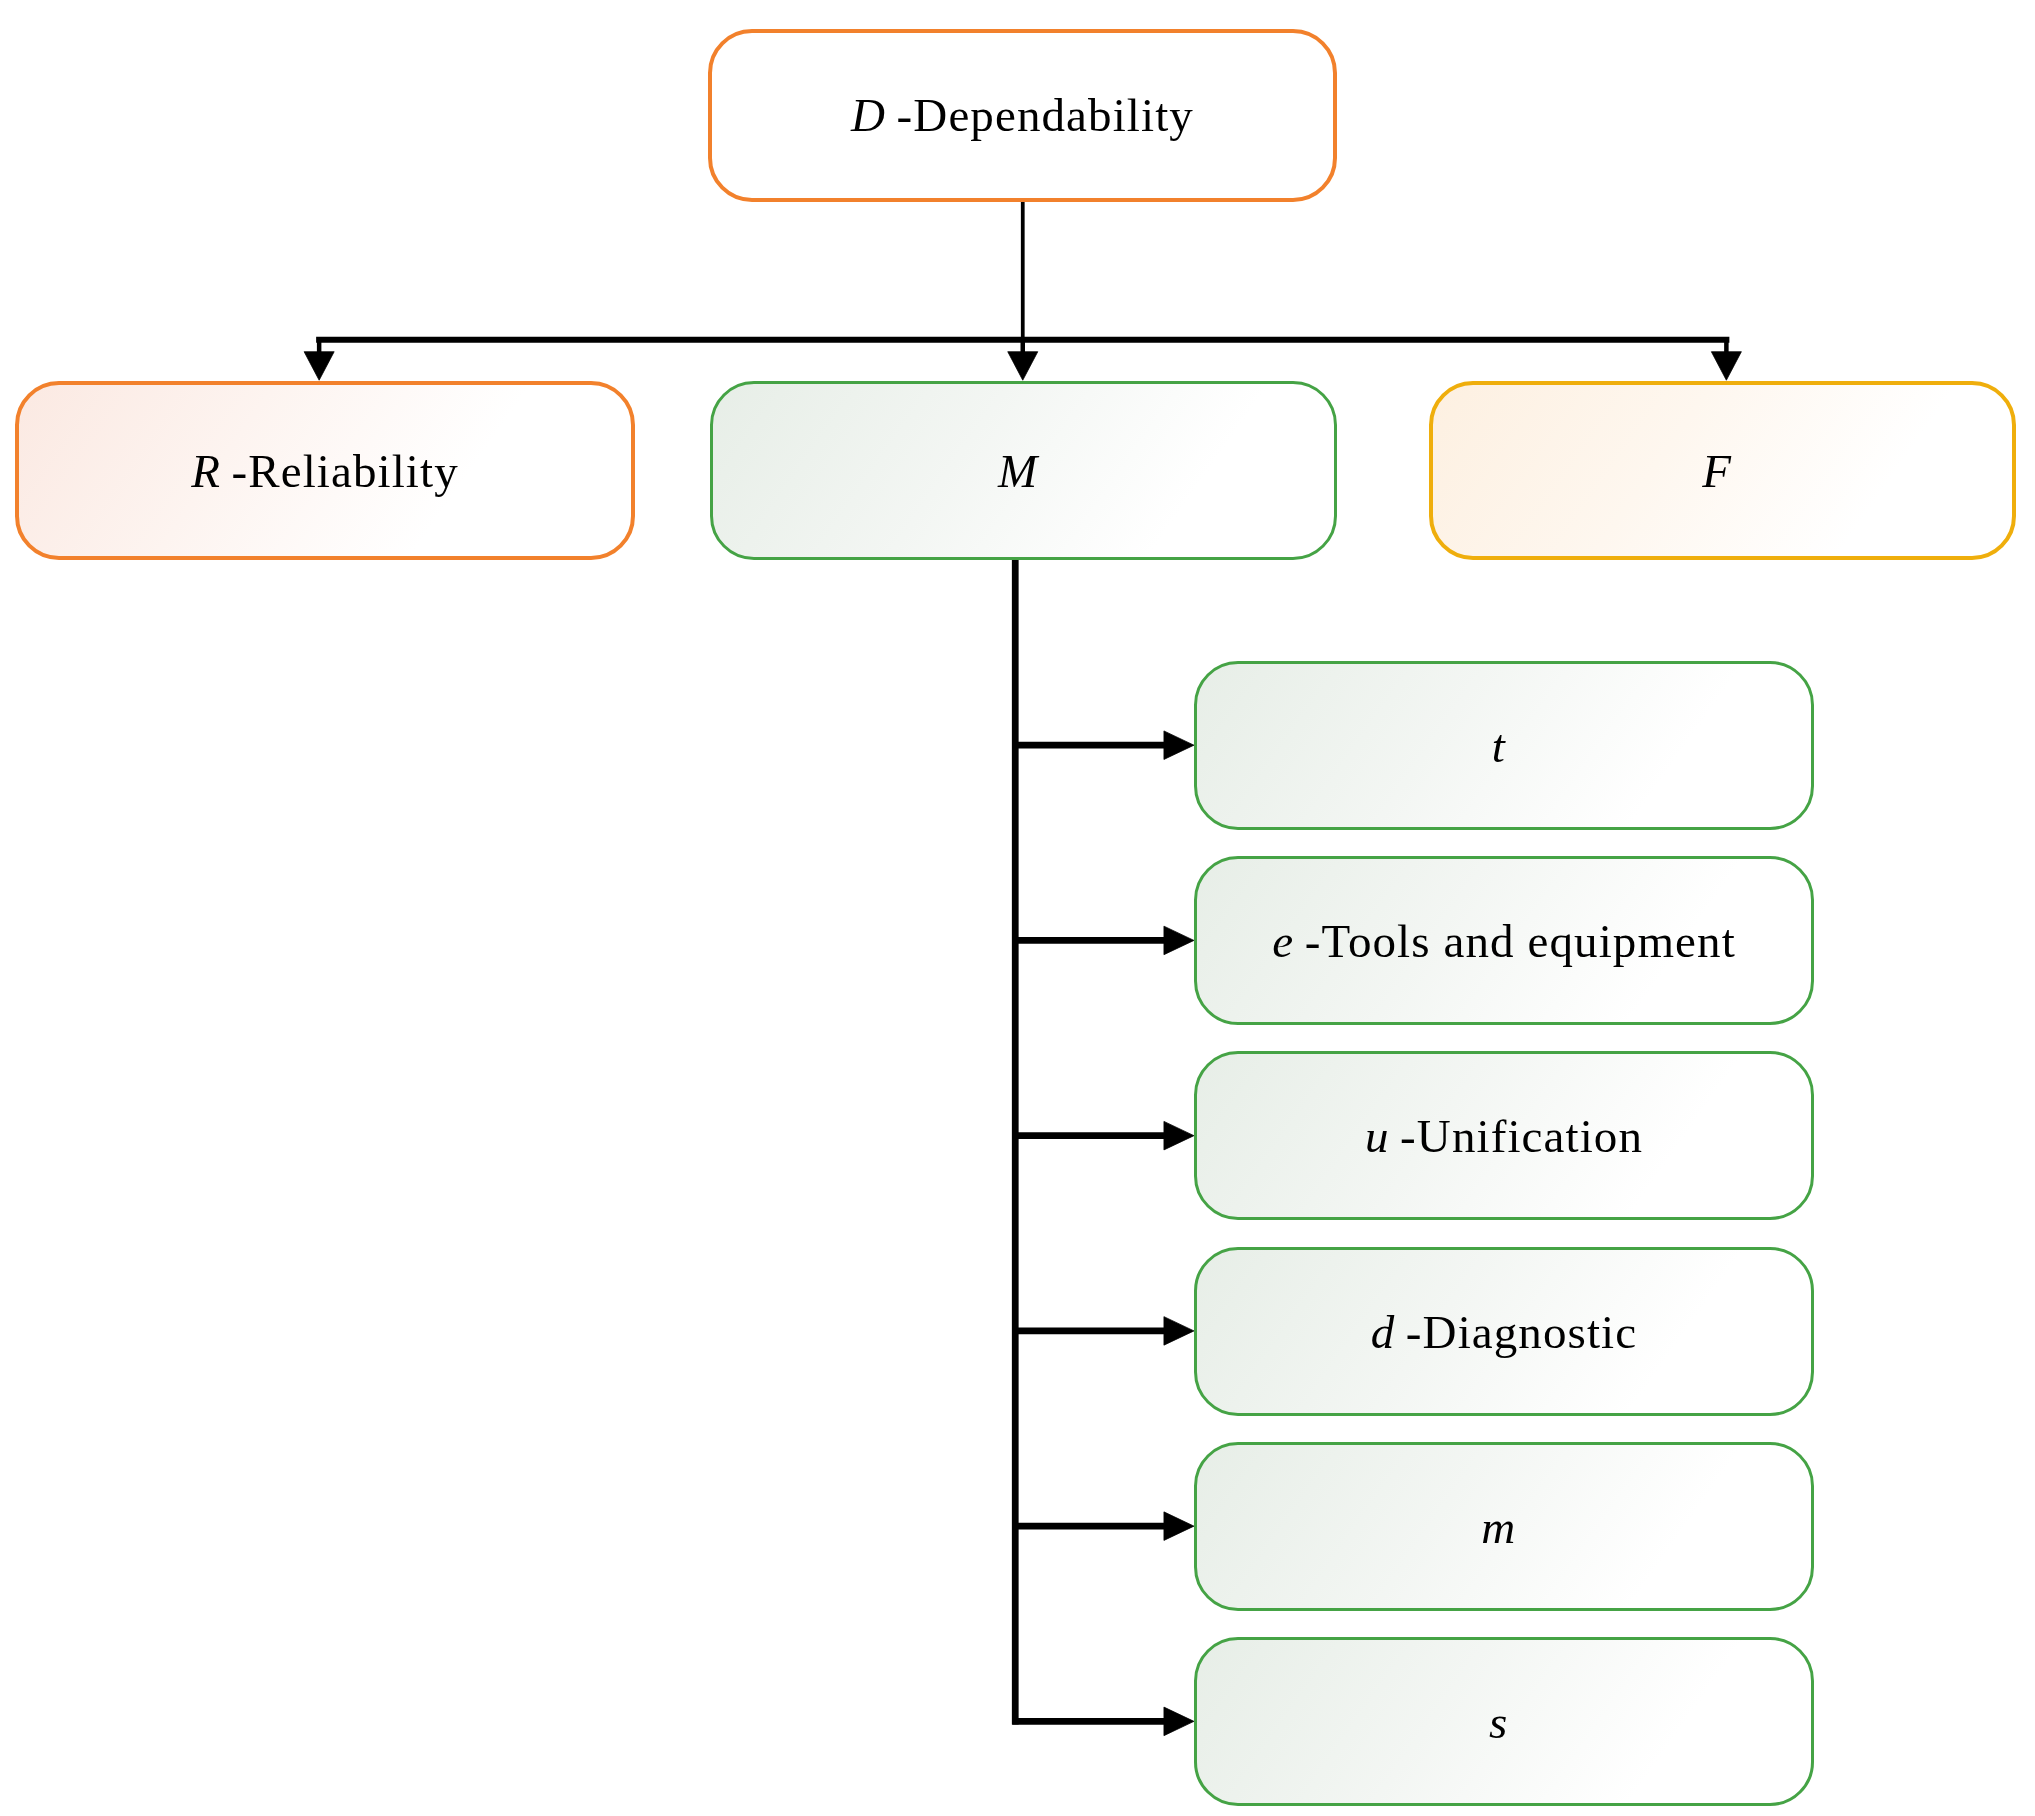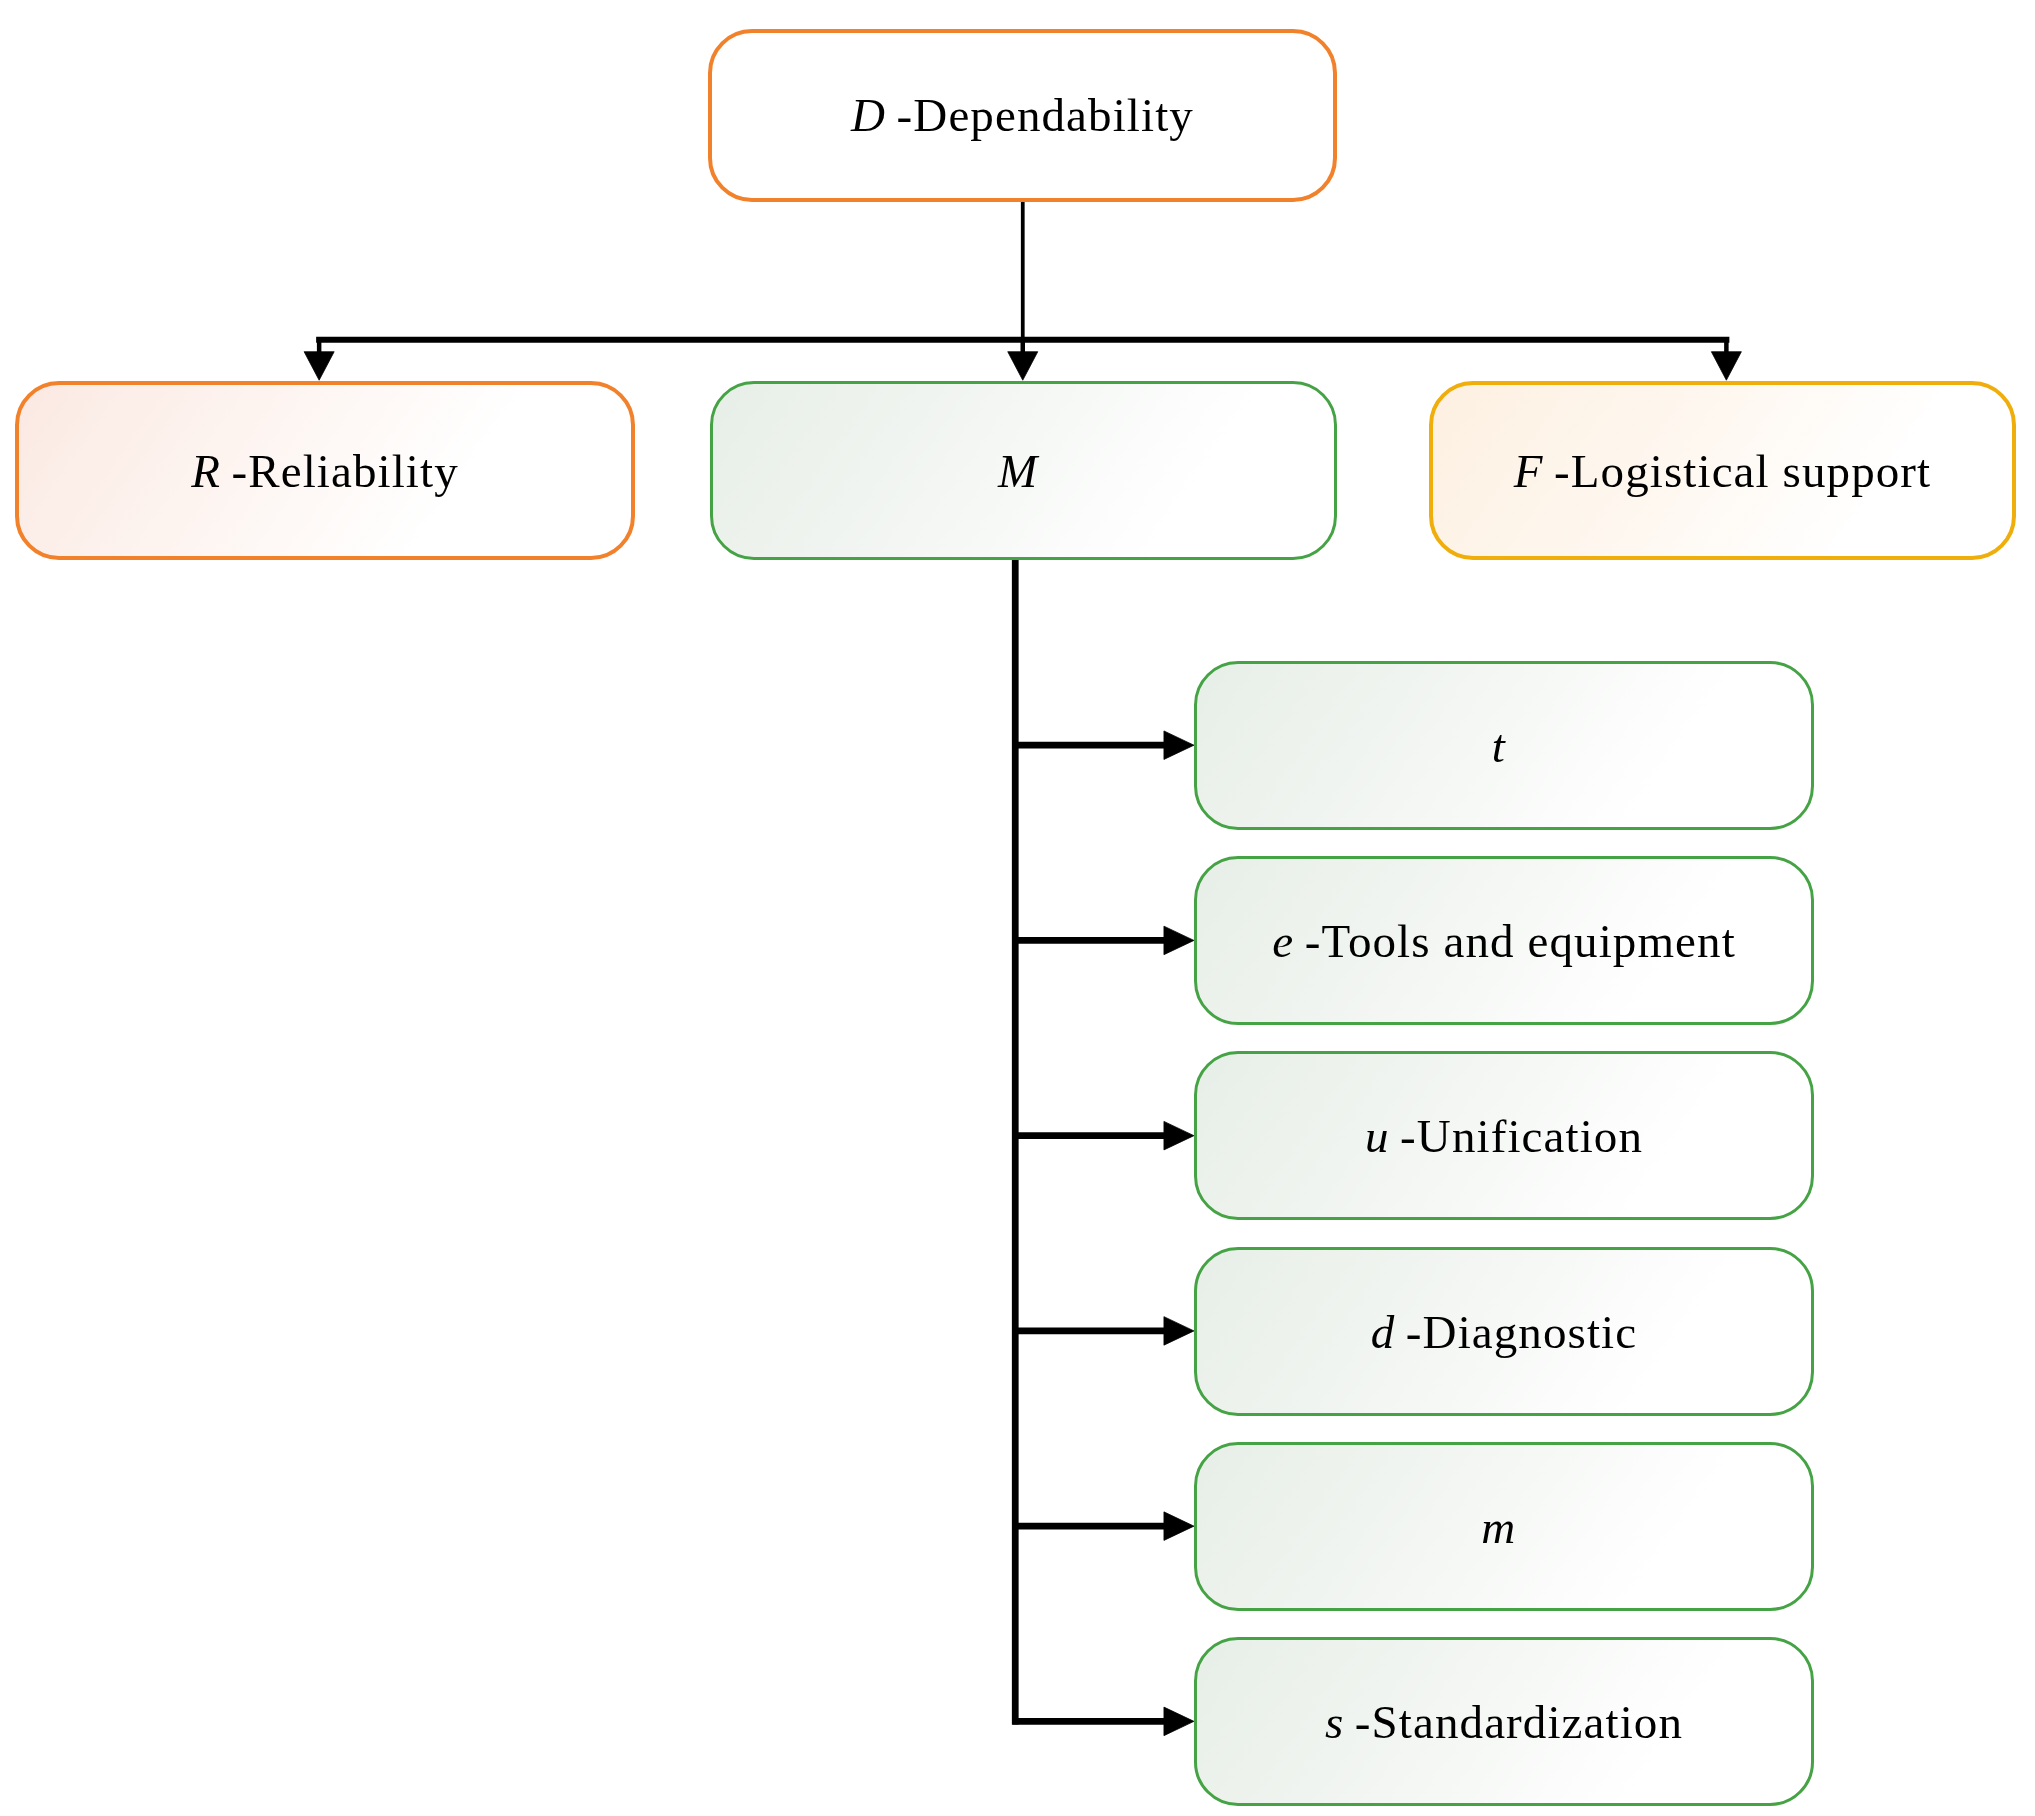--- a/index.html
+++ b/index.html
@@ -96,21 +96,20 @@
     <span class="sym">R</span>
       <span>-Reliability</span>
   </div>
 
   <div class="node node--green grad-green n-main">
     <span class="sym">M</span>
   </div>
 
   <div class="node node--gold grad-gold n-log">
     <span class="sym">F</span>
-      <span>-Logistical support</span>
   </div>
 
   <div class="node node--green grad-green n-child n-c0">
     <span class="sym">t</span>
   </div>
 
   <div class="node node--green grad-green n-child n-c1">
     <span class="sym">e</span>
       <span>-Tools and equipment</span>
   </div>
@@ -124,17 +123,16 @@
     <span class="sym">d</span>
       <span>-Diagnostic</span>
   </div>
 
   <div class="node node--green grad-green n-child n-c4">
     <span class="sym">m</span>
   </div>
 
   <div class="node node--green grad-green n-child n-c5">
     <span class="sym">s</span>
-      <span>-Standardization</span>
   </div>
 
 </div>
 
 
 </body></html>

